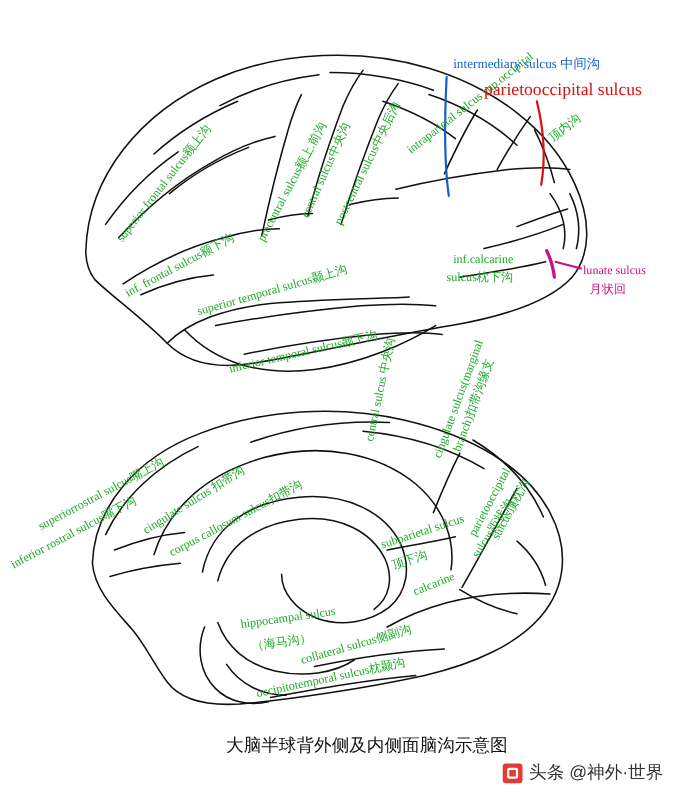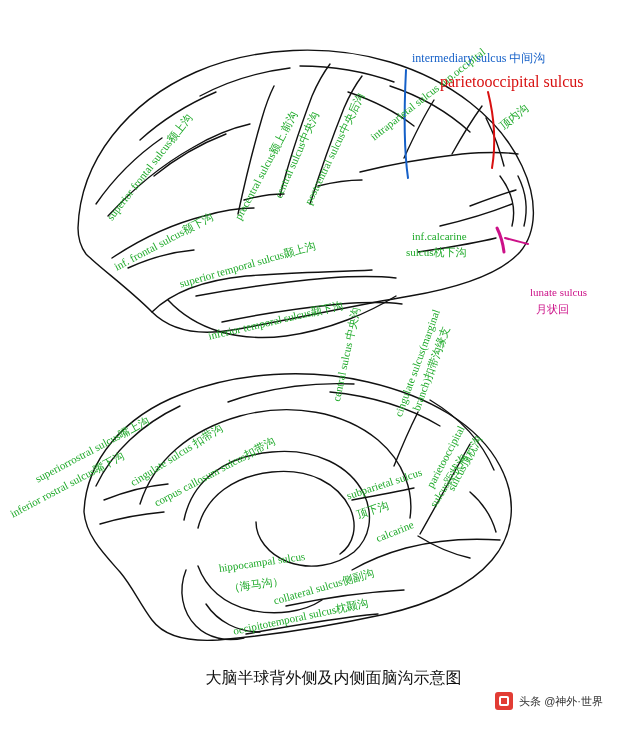--- a/index.html
+++ b/index.html
@@ -31,38 +31,38 @@
     white-space: pre;
     font-family: "Liberation Serif", serif;
     color: #20a020;
     font-size: 11px;
     line-height: 12px;
     transform-origin: 0 0;
   }
   .label.green { color: #1faa2a; }
   .label.blue  { color: #1560c8; }
   .label.red   { color: #d81010; }
-  .label.magenta { color: #cc1188; margin-top: 46px; }
+  .label.magenta { color: #cc1188; }
   .caption {
     position: absolute;
     left: 0;
     width: 619px;
     text-align: center;
     font-family: "Liberation Serif", serif;
     font-size: 16px;
     color: #111111;
     padding-left: 24px;
   }
   .watermark {
     position: absolute;
     display: flex;
     align-items: center;
     gap: 6px;
     font-family: "Liberation Sans", sans-serif;
-    font-size: 11px;
+    font-size: 16px;
     color: #333333;
   }
   .wm-logo {
     width: 18px;
     height: 18px;
     border-radius: 3px;
     background: #e23c34;
     position: relative;
   }
   .wm-logo::before {

